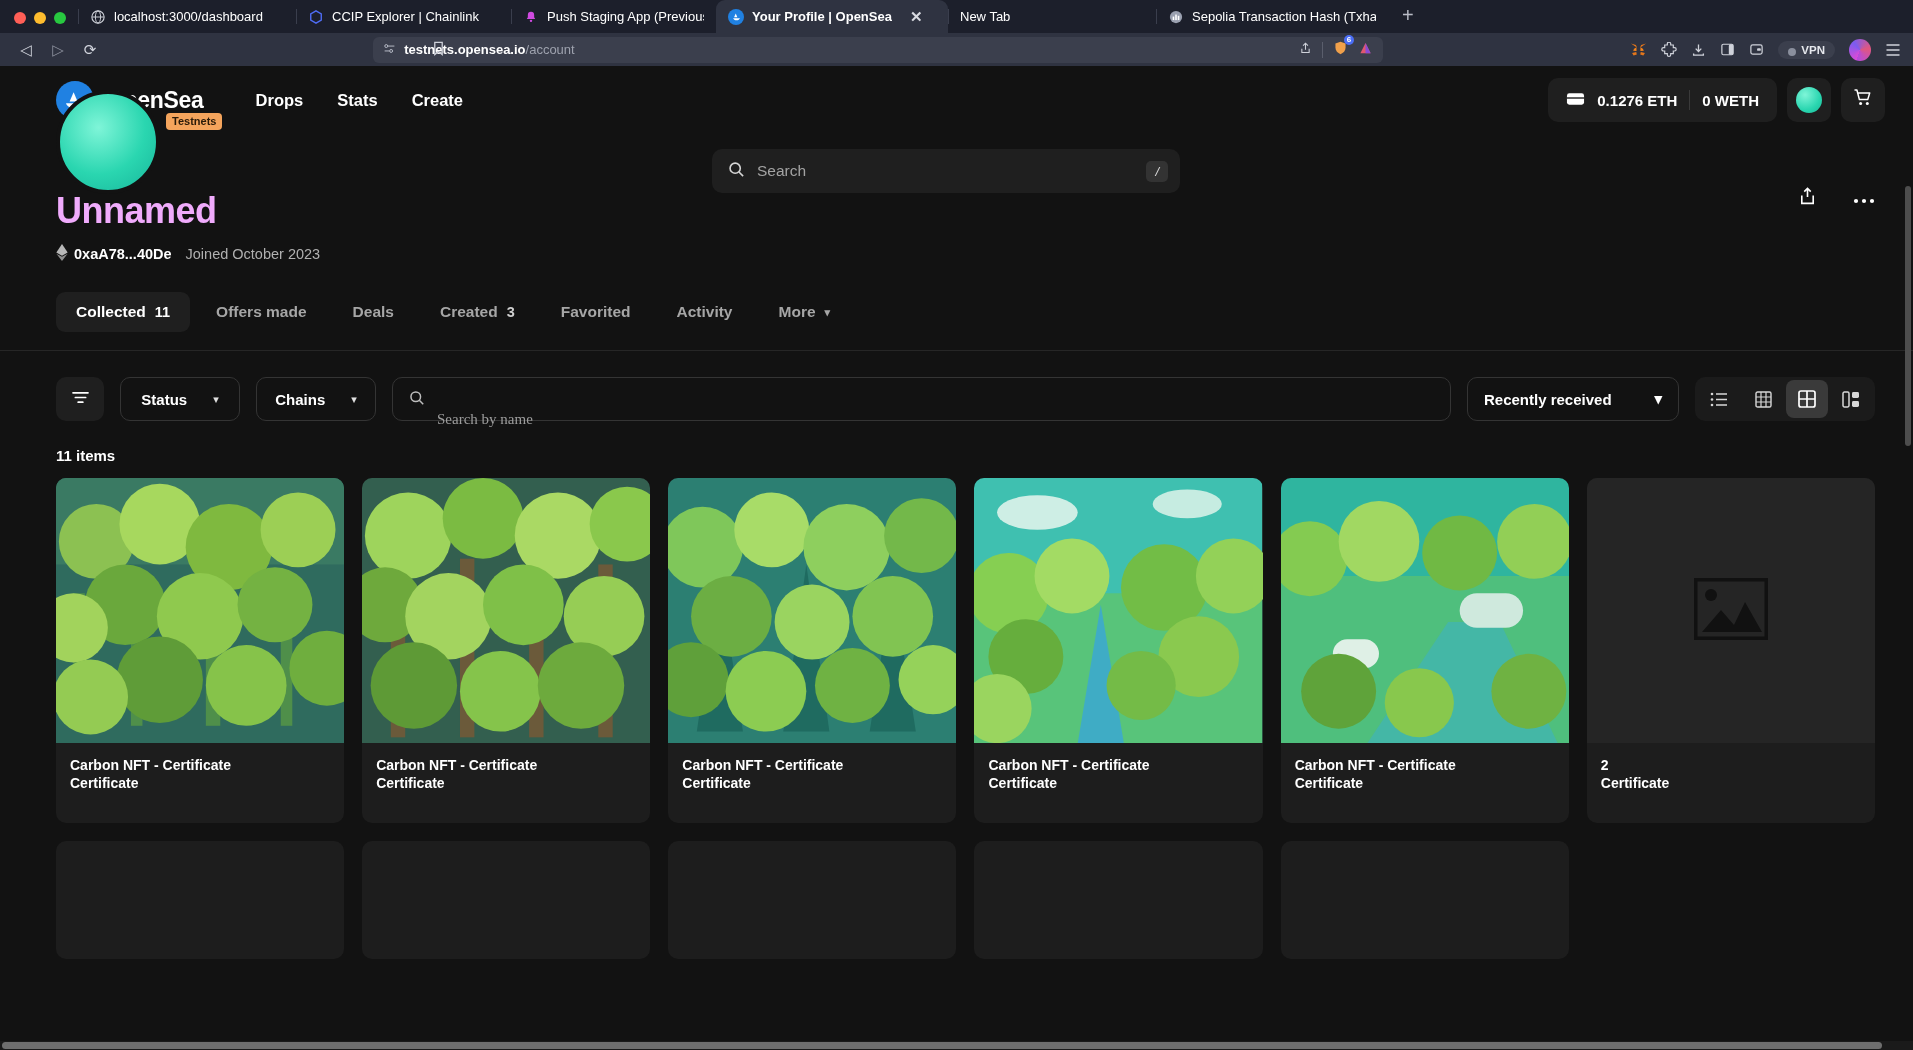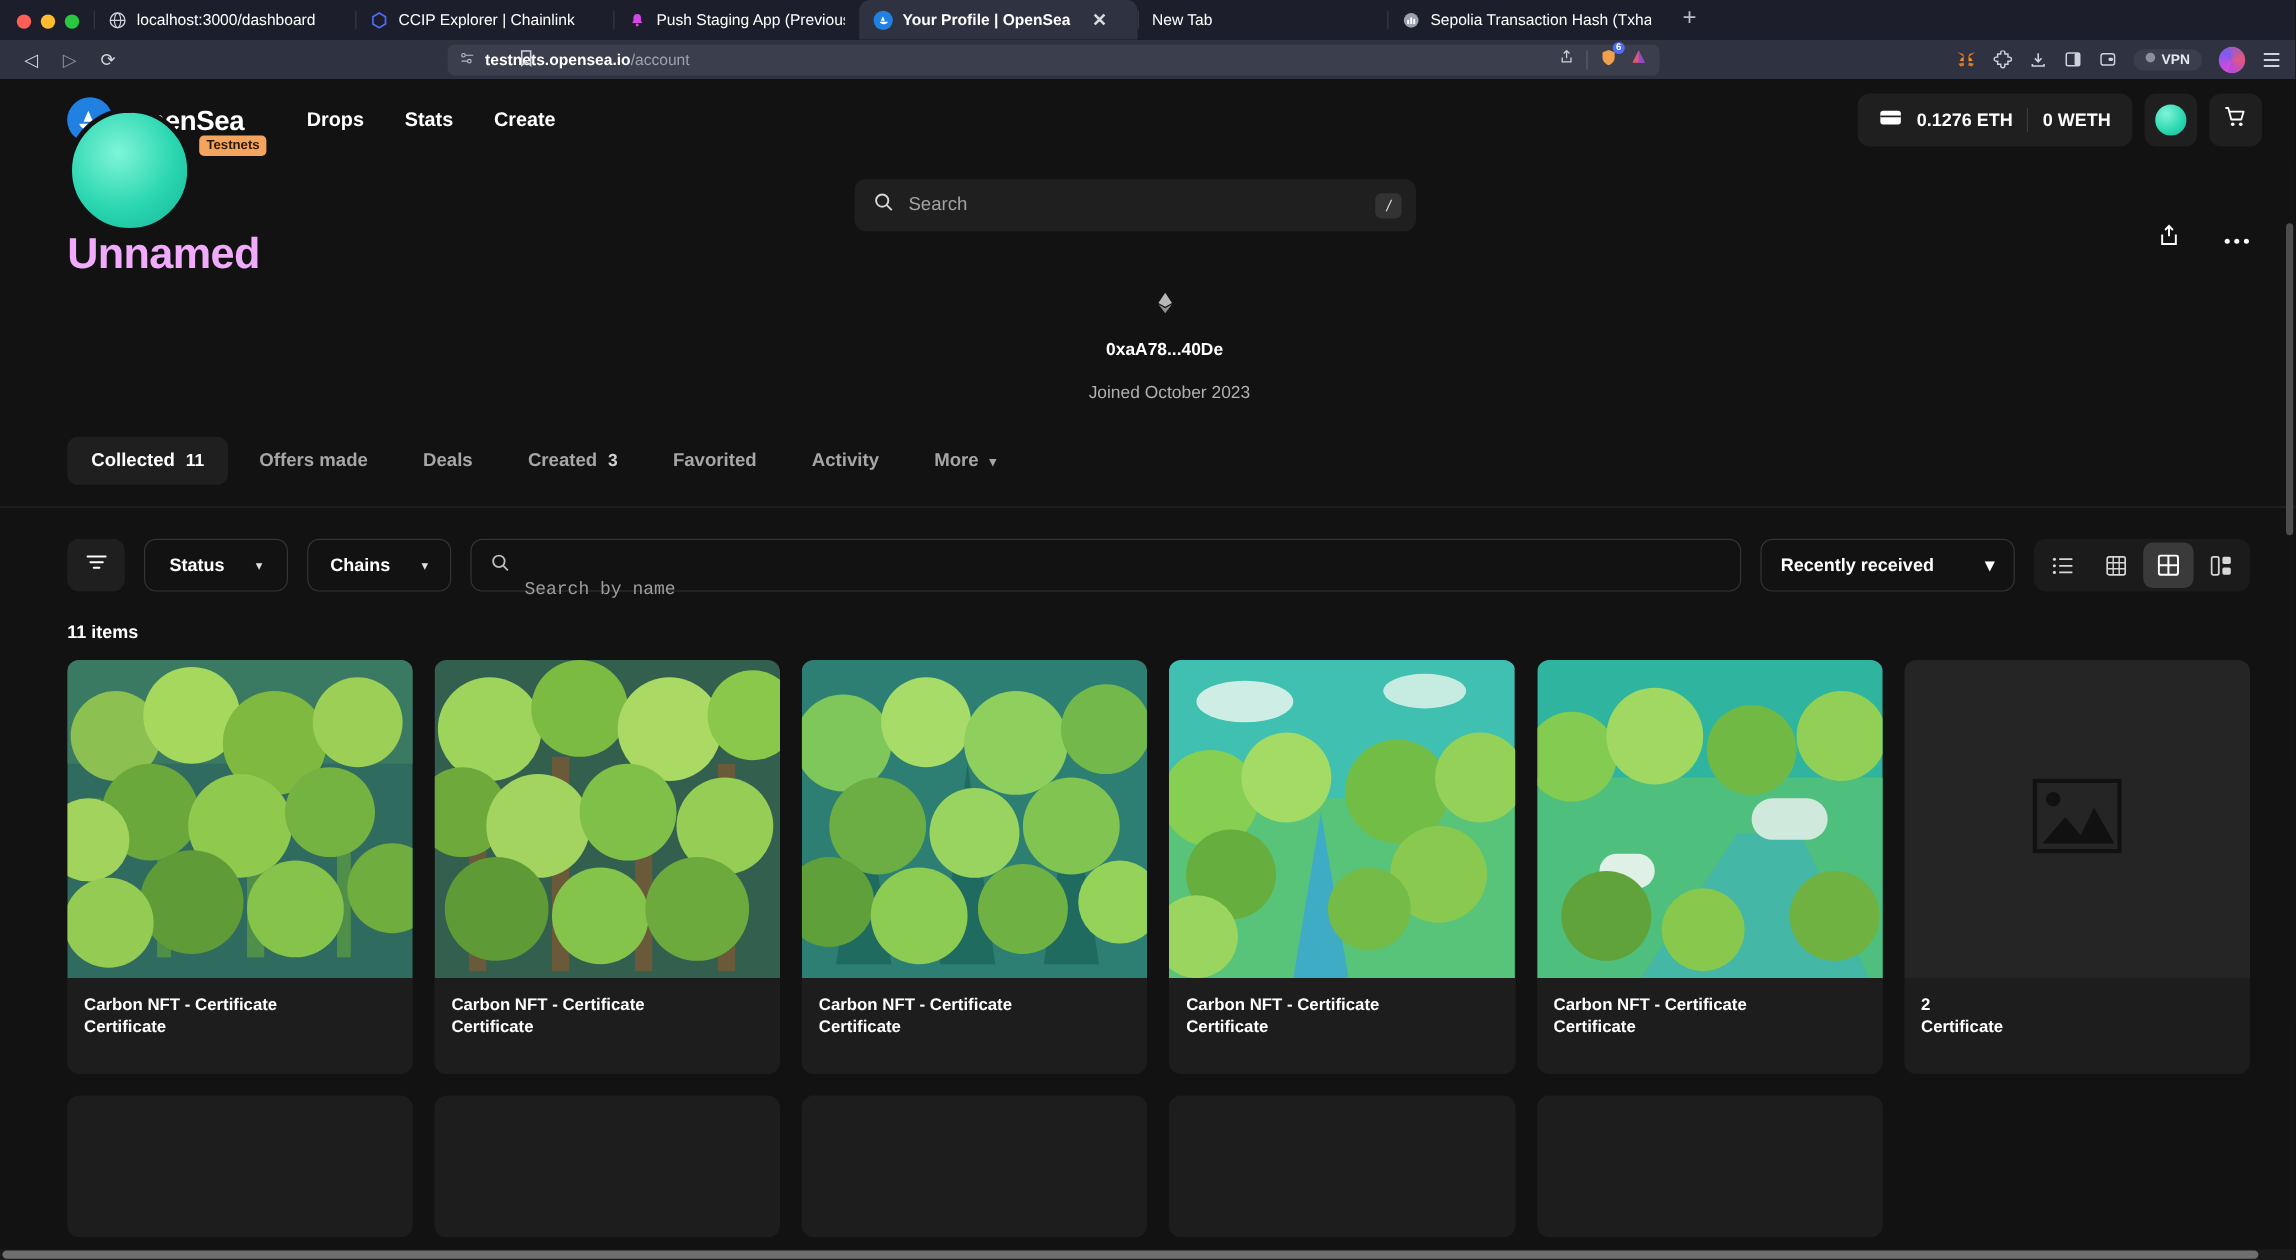--- a/index.html
+++ b/index.html
@@ -63,21 +63,21 @@
   .url-div { width:1px; height:16px; background:#5a5e6c; }
   .brave-shield { position:relative; font-size:15px; color:#f0a04b; }
   .brave-shield .badge {
     position:absolute; top:-5px; right:-6px; background:#4b6ef5; color:#fff;
     font-size:8px; border-radius:7px; padding:0 3px; line-height:10px; font-weight:700;
   }
   .triangle-ic { color:#e05a5a; font-size:15px; }
   .ext-icons { display:flex; align-items:center; gap:14px; color:#cfd2da; padding-left: 14px; }
   .ext { font-size:15px; display:flex; align-items:center; justify-content:center; }
   .vpn-pill {
-    display:flex; align-items:flex-start; gap:5px; background:#3b3f4d; border-radius:12px;
+    display:flex; align-items:flex-end; gap:5px; background:#3b3f4d; border-radius:12px;
     padding: 3px 10px; font-size:11.5px; color:#e6e8ed; font-weight:700;
   }
   .vpn-dot { width:8px; height:8px; border-radius:50%; background:#8a8f9d; }
   .avatar-browser {
     width:22px;height:22px;border-radius:50%;
     background: conic-gradient(from 200deg, #d84bd8, #7b5cf0, #e0577f, #b44ae0);
   }
 
   
   .page { flex:1; background:#121212; overflow:hidden; position:relative; }
@@ -134,21 +134,21 @@
   }
 
   
   .profile-wrap { padding: 0 28px 0 56px; position:relative; }
   .avatar-crop {
     position:absolute; left:56px; top:-44px; width:104px; height:104px;
     border-radius:50%; background: radial-gradient(circle at 40% 35%, #7ff5d8, #2ad6b0 55%, #17b59a);
     border: 4px solid #121212;
   }
   .pname { font-size: 36px; font-weight: 800; color:#f0abfc; padding-top: 56px; letter-spacing:-0.5px; }
-  .pmeta { display:flex; align-items:center; gap:20px; margin-top: 12px; flex-direction: column; }
+  .pmeta { display:flex; align-items:center; gap:6px; margin-top: 12px; }
   .eth-ic { color:#b7b7b7; font-size:14px; }
   .paddr { color:#fff; font-size:14.5px; font-weight:700; }
   .pjoined { color:#b0b0b0; font-size:14.5px; margin-left:8px; }
   .pactions { position:absolute; right:38px; top: 52px; display:flex; align-items:center; gap:36px; }
   .pact { color:#fff; font-size:18px; }
 
   
   .os-tabs { display:flex; align-items:center; gap:6px; padding: 0 56px; margin-top: 28px; text-align: center; }
   .os-tab {
     display:flex; align-items:center; gap:9px; padding: 11px 20px;
@@ -174,21 +174,21 @@
     min-width: 120px;
   }
   .pill-select .chev { font-size:11px; color:#e0e0e0; font-weight:400; }
   .namesearch {
     flex:1; height:44px; border:1px solid #343434; border-radius:10px;
     display:flex; align-items:center; gap:12px; padding: 0 16px;
   }
   .namesearch .sicon { color:#bdbdbd; font-size:15px; }
   .namesearch input {
     flex:1; background:transparent;border:none;outline:none;color:#fff;
-    font-size:15px; font-family:Liberation Mono, monospace;margin-top:40px;
+    font-size:15px; font-family:Liberation Serif, serif;margin-top:40px;
   }
   .namesearch input::placeholder{ color:#9d9d9d; }
   .sortpill {
     height:44px; min-width: 212px; border:1px solid #343434; border-radius:10px;
     display:flex; align-items:center; justify-content:space-between;
     padding: 0 16px; color:#fff; font-size:15px; font-weight:700;
   }
   .viewgroup {
     height:44px; background:#1b1b1b; border-radius:10px; display:flex;
     align-items:center; padding: 3px; gap: 2px;

